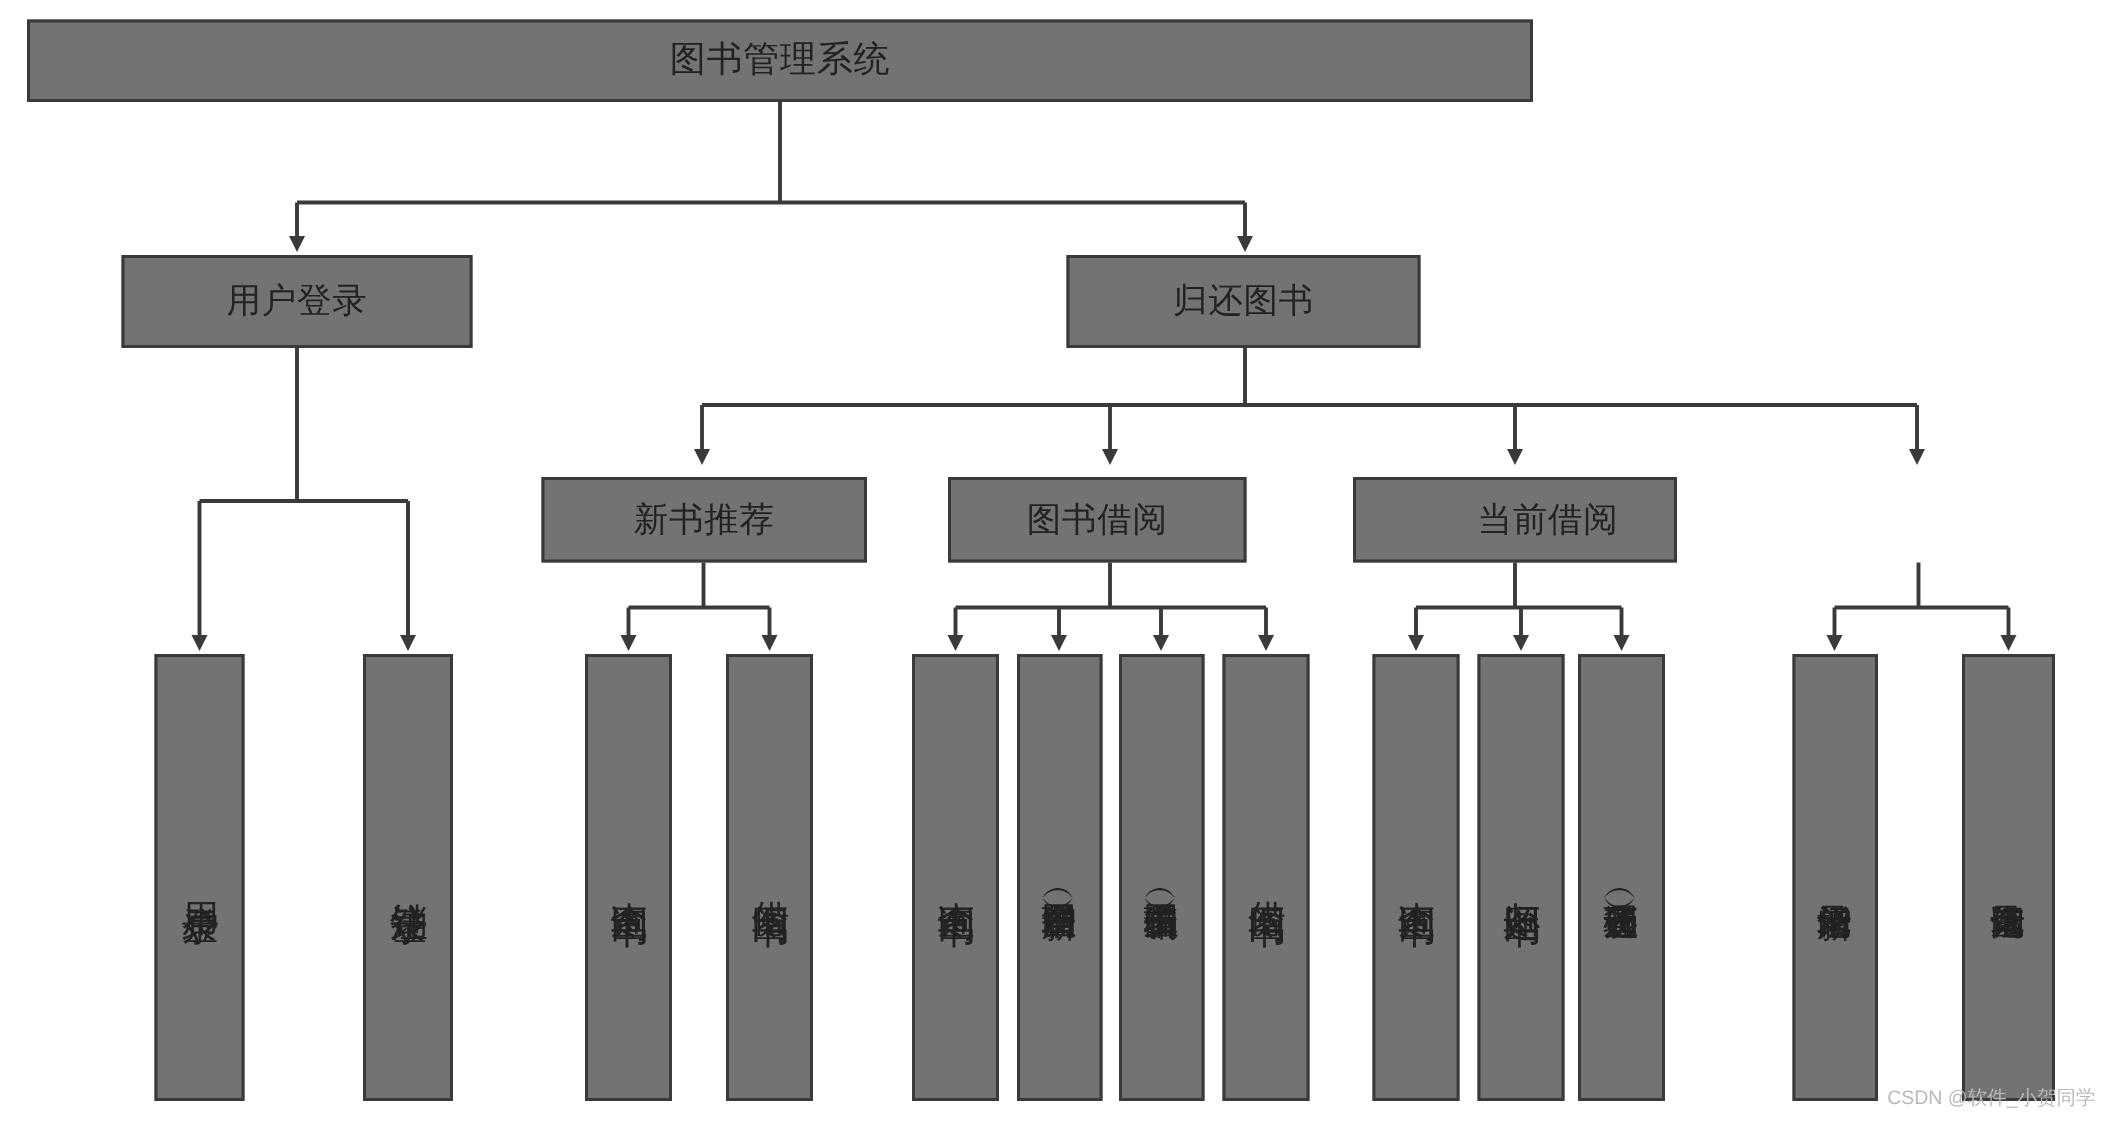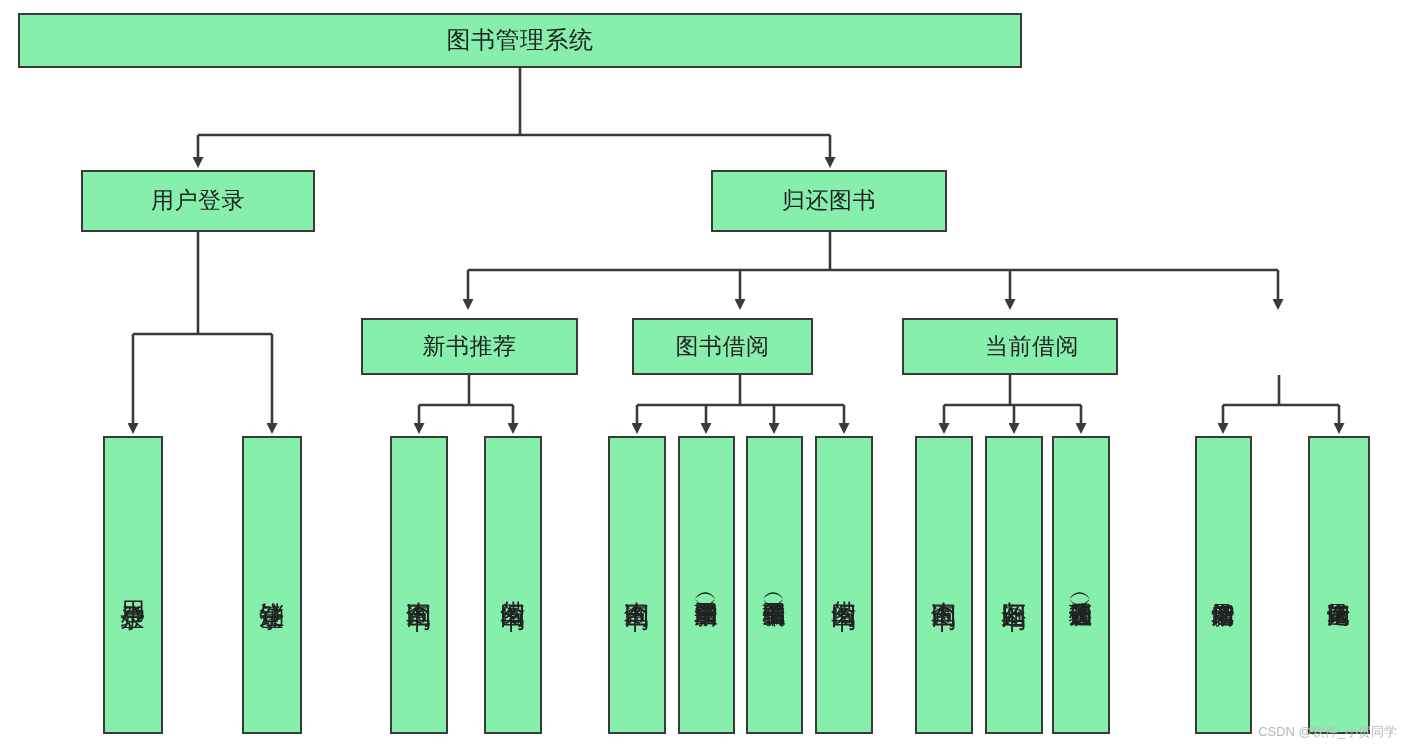--- a/index.html
+++ b/index.html
@@ -20,21 +20,21 @@
   svg.links {
     position: absolute;
     left: 0;
     top: 0;
     width: 1405px;
     height: 747px;
   }
   .node {
     position: absolute;
     box-sizing: border-box;
-    background: #86efac;
+    background: #737373;
     border: 2px solid #3a3a3a;
     display: flex;
     align-items: center;
     justify-content: center;
     color: #222222;
   }
   .node-label {
     display: block;
     text-align: center;
     line-height: 1.18;
@@ -135,21 +135,21 @@
   <div class="node horiz" style="left:81px; top:170px; width:234px; height:62px;">
     <span class="node-label">用户登录</span>
   </div>
   <div class="node horiz" style="left:711px; top:170px; width:236px; height:62px;">
     <span class="node-label">归还图书</span>
   </div>
 
   <div class="node horiz" style="left:361px; top:318px; width:217px; height:57px;">
     <span class="node-label">新书推荐</span>
   </div>
-  <div class="node horiz" style="left:632px; top:318px; width:181px; height:57px;">
+  <div class="node horiz" style="left:632px; top:318px; width:199px; height:57px;">
     <span class="node-label">图书借阅</span>
   </div>
   <div class="node horiz" style="left:902px; top:318px; width:216px; height:57px;padding-left:44px;">
     <span class="node-label">当前借阅</span>
   </div>
 
   <div class="node vert" style="left:103px; top:436px; width:60px; height:298px;">
     <span class="node-label">用户登录</span>
   </div>
   <div class="node vert" style="left:242px; top:436px; width:60px; height:298px;">

